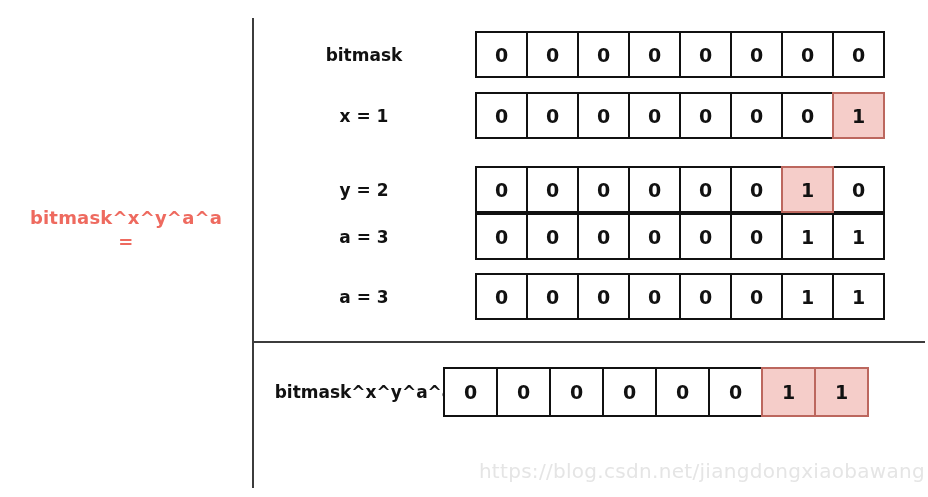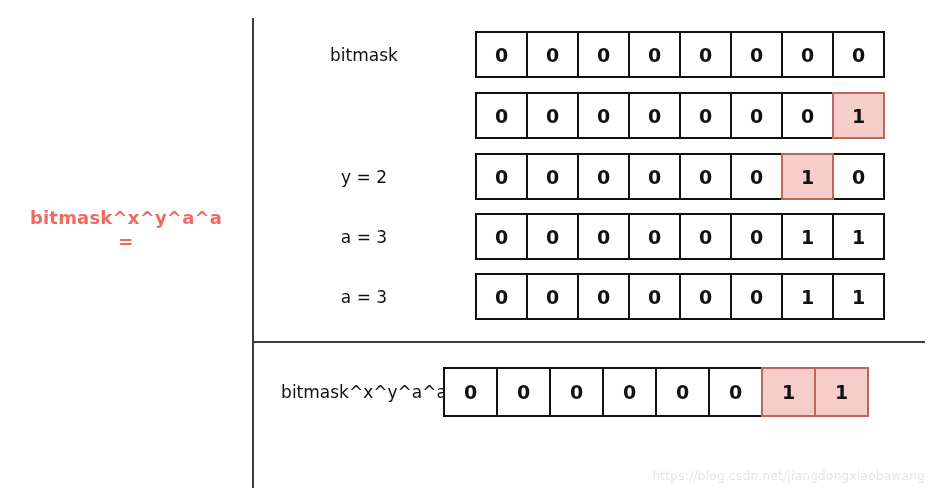--- a/index.html
+++ b/index.html
@@ -55,21 +55,21 @@
     height: 48px;
   }
   .row .label {
     position: absolute;
     left: 268px;
     width: 192px;
     top: 50%;
     transform: translateY(-50%);
     text-align: center;
     font-size: 17px;
-    font-weight: 400;
+    font-weight: 700;
     color: #111111;
     white-space: nowrap;
   }
   .row .cells {
     position: absolute;
     left: 475px;
     top: 0;
     display: flex;
   }
   .cell {
@@ -88,33 +88,33 @@
     position: relative;
     z-index: 0;
   }
   .cell:first-child { margin-left: 0; }
   .cell.hl {
     z-index: 1;
   }
 
   .row-1 { top: 31px; }
   .row-2 { top: 92px; }
-  .row-3 { top: 153px; }
+  .row-3 { top: 166px; }
   .row-4 { top: 213px; }
   .row-5 { top: 273px; }
   .row-6 { top: 367px; height: 50px; }
   .row-6 .cells { left: 443px; }
   .row-6 .cell { width: 55px; height: 50px; }
 
   
   .watermark {
     position: absolute;
     right: 3px;
     bottom: 14px;
-    font-size: 12px;
+    font-size: 20px;
     color: #e5e5e5;
     letter-spacing: 0.3px;
   }
 </style>
 </head>
 <body>
 
 <div class="canvas">
 
   <div class="vline"></div>
@@ -133,20 +133,21 @@
         <div class="cell">0</div>
         <div class="cell">0</div>
         <div class="cell">0</div>
         <div class="cell">0</div>
         <div class="cell">0</div>
         <div class="cell">0</div>
       </div>
   </div>
 
   <div class="row row-2">
+    <span class="label">x = 1</span>
     <div class="cells">
         <div class="cell">0</div>
         <div class="cell">0</div>
         <div class="cell">0</div>
         <div class="cell">0</div>
         <div class="cell">0</div>
         <div class="cell">0</div>
         <div class="cell">0</div>
         <div class="cell hl" style="background: rgb(245, 205, 201); border-color: rgb(188, 103, 94);">1</div>
       </div>

